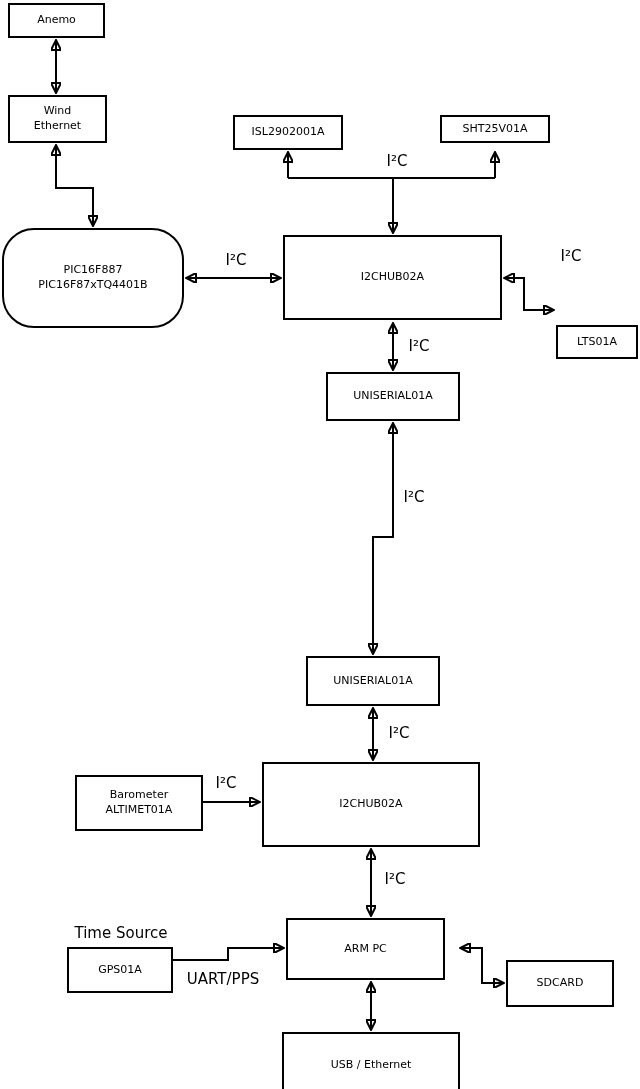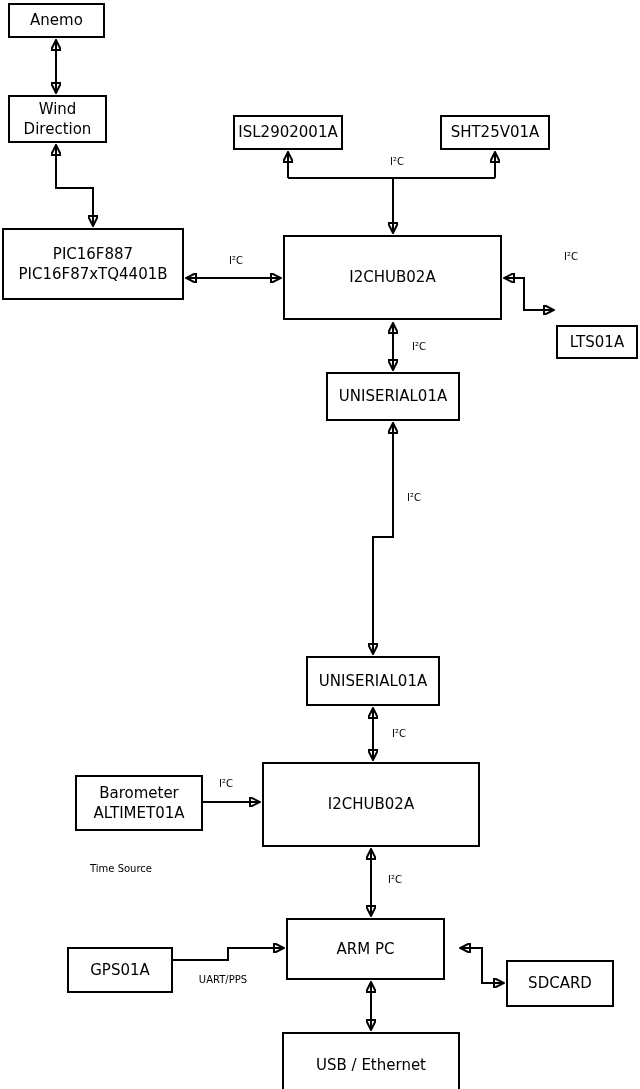--- a/index.html
+++ b/index.html
@@ -31,29 +31,29 @@
   .node {
     position: absolute;
     box-sizing: border-box;
     background: var(--background);
     border: 2px solid var(--line);
     display: flex;
     align-items: center;
     justify-content: center;
     text-align: center;
     color: var(--text);
-    font-size: 15px;
+    font-size: 11px;
     line-height: 1.35;
     white-space: pre-line;
   }
   .edge-label {
     position: absolute;
     transform: translate(-50%, -50%);
     color: var(--text);
-    font-size: 10px;
+    font-size: 15px;
     white-space: nowrap;
     background: var(--background);
     padding: 0 1px;
   }
 </style>
 </head>
 <body>
 
 <div class="canvas">
 
@@ -77,28 +77,28 @@
     <path d="M189,802 H260" marker-start="url(#arr)" marker-end="url(#arr)"></path>
     <path d="M371,849 V916" marker-start="url(#arr)" marker-end="url(#arr)"></path>
     <path d="M173,960 H228 V948 H284" marker-end="url(#arr)"></path>
     <path d="M460,948 H482 V983 H504" marker-start="url(#arr)" marker-end="url(#arr)"></path>
     <path d="M371,982 V1030" marker-start="url(#arr)" marker-end="url(#arr)"></path>
   </svg>
 
   <div class="node" style="left:8px; top:3px; width:97px; height:35px;">Anemo</div>
 
   <div class="node" style="left:8px; top:95px; width:99px; height:48px;">Wind
-Direction</div>
+Ethernet</div>
 
-  <div class="node" style="left:2px; top:228px; width:182px; height:72px;">PIC16F887
+  <div class="node" style="left:2px; top:228px; width:182px; height:100px;border-radius:32px;">PIC16F887
 PIC16F87xTQ4401B</div>
 
   <div class="node" style="left:233px; top:115px; width:110px; height:35px;">ISL2902001A</div>
 
-  <div class="node" style="left:440px; top:115px; width:110px; height:35px;">SHT25V01A</div>
+  <div class="node" style="left:440px; top:115px; width:110px; height:28px;">SHT25V01A</div>
 
   <div class="node" style="left:283px; top:235px; width:219px; height:85px;">I2CHUB02A</div>
 
   <div class="node" style="left:556px; top:293px; width:82px; height:34px;margin-top:32px;">LTS01A</div>
 
   <div class="node" style="left:326px; top:372px; width:134px; height:49px;">UNISERIAL01A</div>
 
   <div class="node" style="left:306px; top:656px; width:134px; height:50px;">UNISERIAL01A</div>
 
   <div class="node" style="left:262px; top:762px; width:218px; height:85px;">I2CHUB02A</div>
@@ -123,17 +123,17 @@
   <div class="edge-label" style="left:419px; top:346px;">I²C</div>
 
   <div class="edge-label" style="left:414px; top:497px;">I²C</div>
 
   <div class="edge-label" style="left:399px; top:733px;">I²C</div>
 
   <div class="edge-label" style="left:226px; top:783px;">I²C</div>
 
   <div class="edge-label" style="left:395px; top:879px;">I²C</div>
 
-  <div class="edge-label" style="left:121px; top:868px;text-align:right;">Time Source</div>
+  <div class="edge-label" style="left:121px; top:933px;text-align:right;">Time Source</div>
 
   <div class="edge-label" style="left:223px; top:979px;">UART/PPS</div>
 
 </div>
 
 </body></html>

